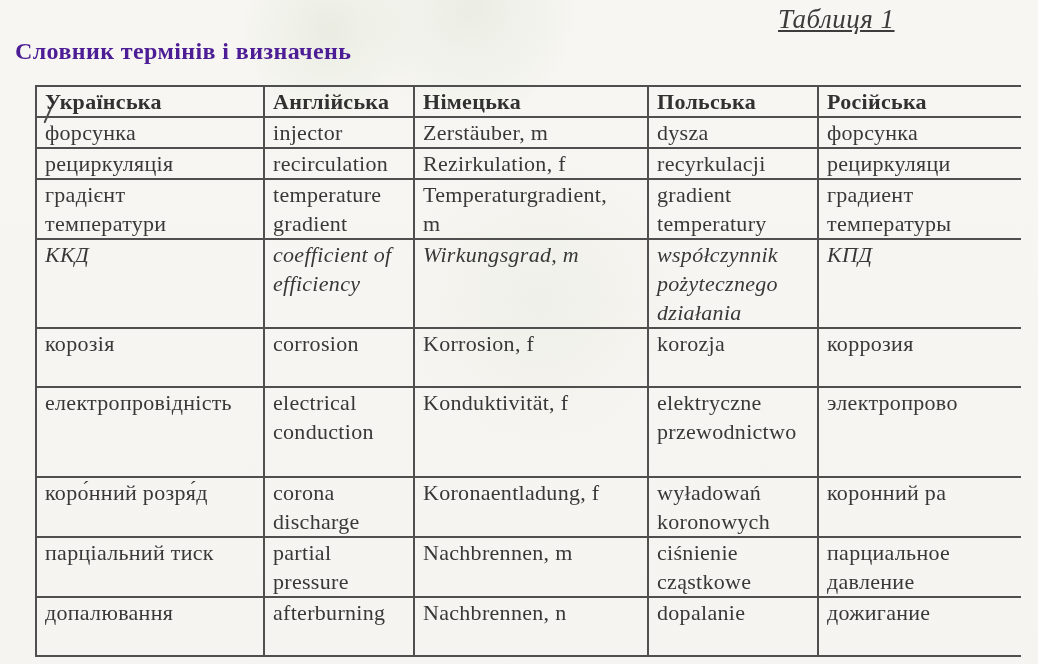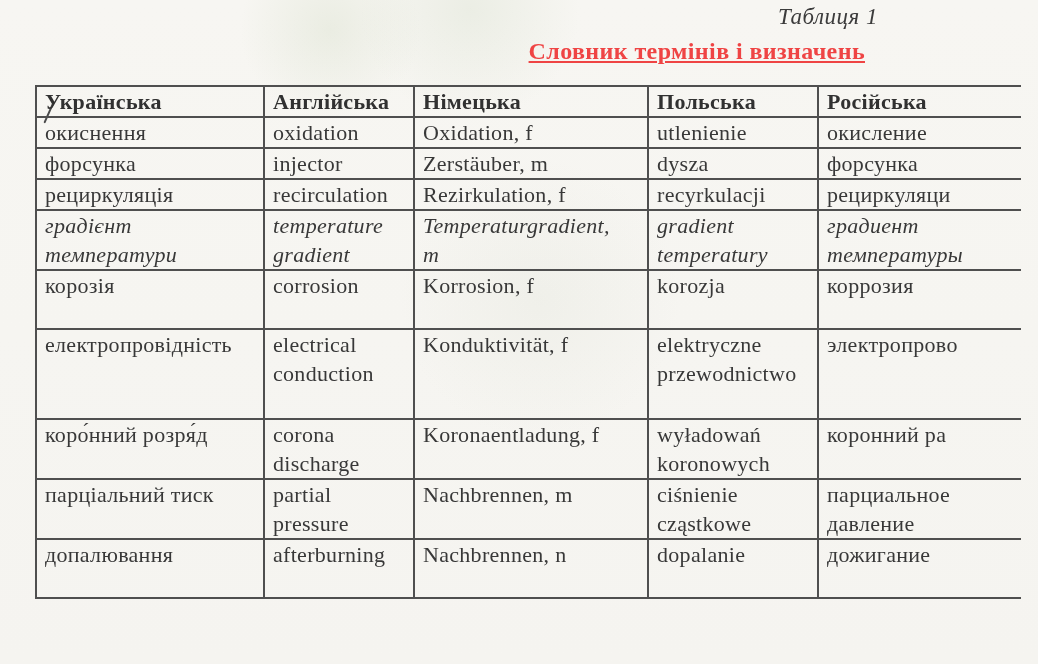--- a/index.html
+++ b/index.html
@@ -16,36 +16,36 @@
       radial-gradient(circle at 470px 10px, rgba(200,212,188,0.25), rgba(200,212,188,0) 110px),
       radial-gradient(circle at 540px 300px, rgba(210,215,200,0.18), rgba(210,215,200,0) 140px),
       linear-gradient(#f7f6f2, #f5f4f0);
     font-family: "Liberation Serif", serif;
     color: #383838;
   }
   .table-caption {
     position: absolute;
     left: 778px;
     top: 4px;
-    font-size: 23px;
+    font-size: 27px;
     font-style: italic;
     letter-spacing: 0.5px;
     color: #3c3c3c;
+    text-decoration: underline;
   }
   .doc-title {
     position: absolute;
     left: 15px;
     top: 38px;
     width: 850px;
-    text-align: right;
+    text-align: left;
     font-size: 24px;
     font-weight: bold;
     letter-spacing: 0.4px;
-    color: #ef4444;
-    text-decoration: underline;
+    color: #4c1d95;
   }
   table.glossary {
     position: absolute;
     left: 35px;
     top: 85px;
     width: 985px;
     table-layout: fixed;
     border-collapse: collapse;
     border-left: 2px solid #4f4f4f;
     border-top: 2px solid #4f4f4f;
@@ -116,46 +116,46 @@
     <tr>
       <th>Українська</th>
       <th>Англійська</th>
       <th>Німецька</th>
       <th>Польська</th>
       <th>Російська</th>
     </tr>
   </thead>
   <tbody>
     <tr>
-      <td>окиснення</td>
-      <td>oxidation</td>
-      <td>Oxidation, f</td>
-      <td>utlenienie</td>
-      <td>окисление</td>
-    </tr>
-    <tr>
       <td>форсунка</td>
       <td>injector</td>
       <td>Zerstäuber, m</td>
       <td>dysza</td>
       <td>форсунка</td>
     </tr>
     <tr>
       <td>рециркуляція</td>
       <td>recirculation</td>
       <td>Rezirkulation, f</td>
       <td>recyrkulacji</td>
       <td>рециркуляци</td>
     </tr>
     <tr>
       <td>градієнт температури</td>
       <td>temperature gradient</td>
       <td>Temperaturgradient, m</td>
       <td>gradient temperatury</td>
       <td>градиент температуры</td>
+    </tr>
+    <tr>
+      <td>ККД</td>
+      <td>coefficient of efficiency</td>
+      <td>Wirkungsgrad, m</td>
+      <td>współczynnik pożytecznego działania</td>
+      <td>КПД</td>
     </tr>
     <tr>
       <td>корозія</td>
       <td>corrosion</td>
       <td>Korrosion, f</td>
       <td>korozja</td>
       <td>коррозия</td>
     </tr>
     <tr>
       <td>електропровідність</td>

